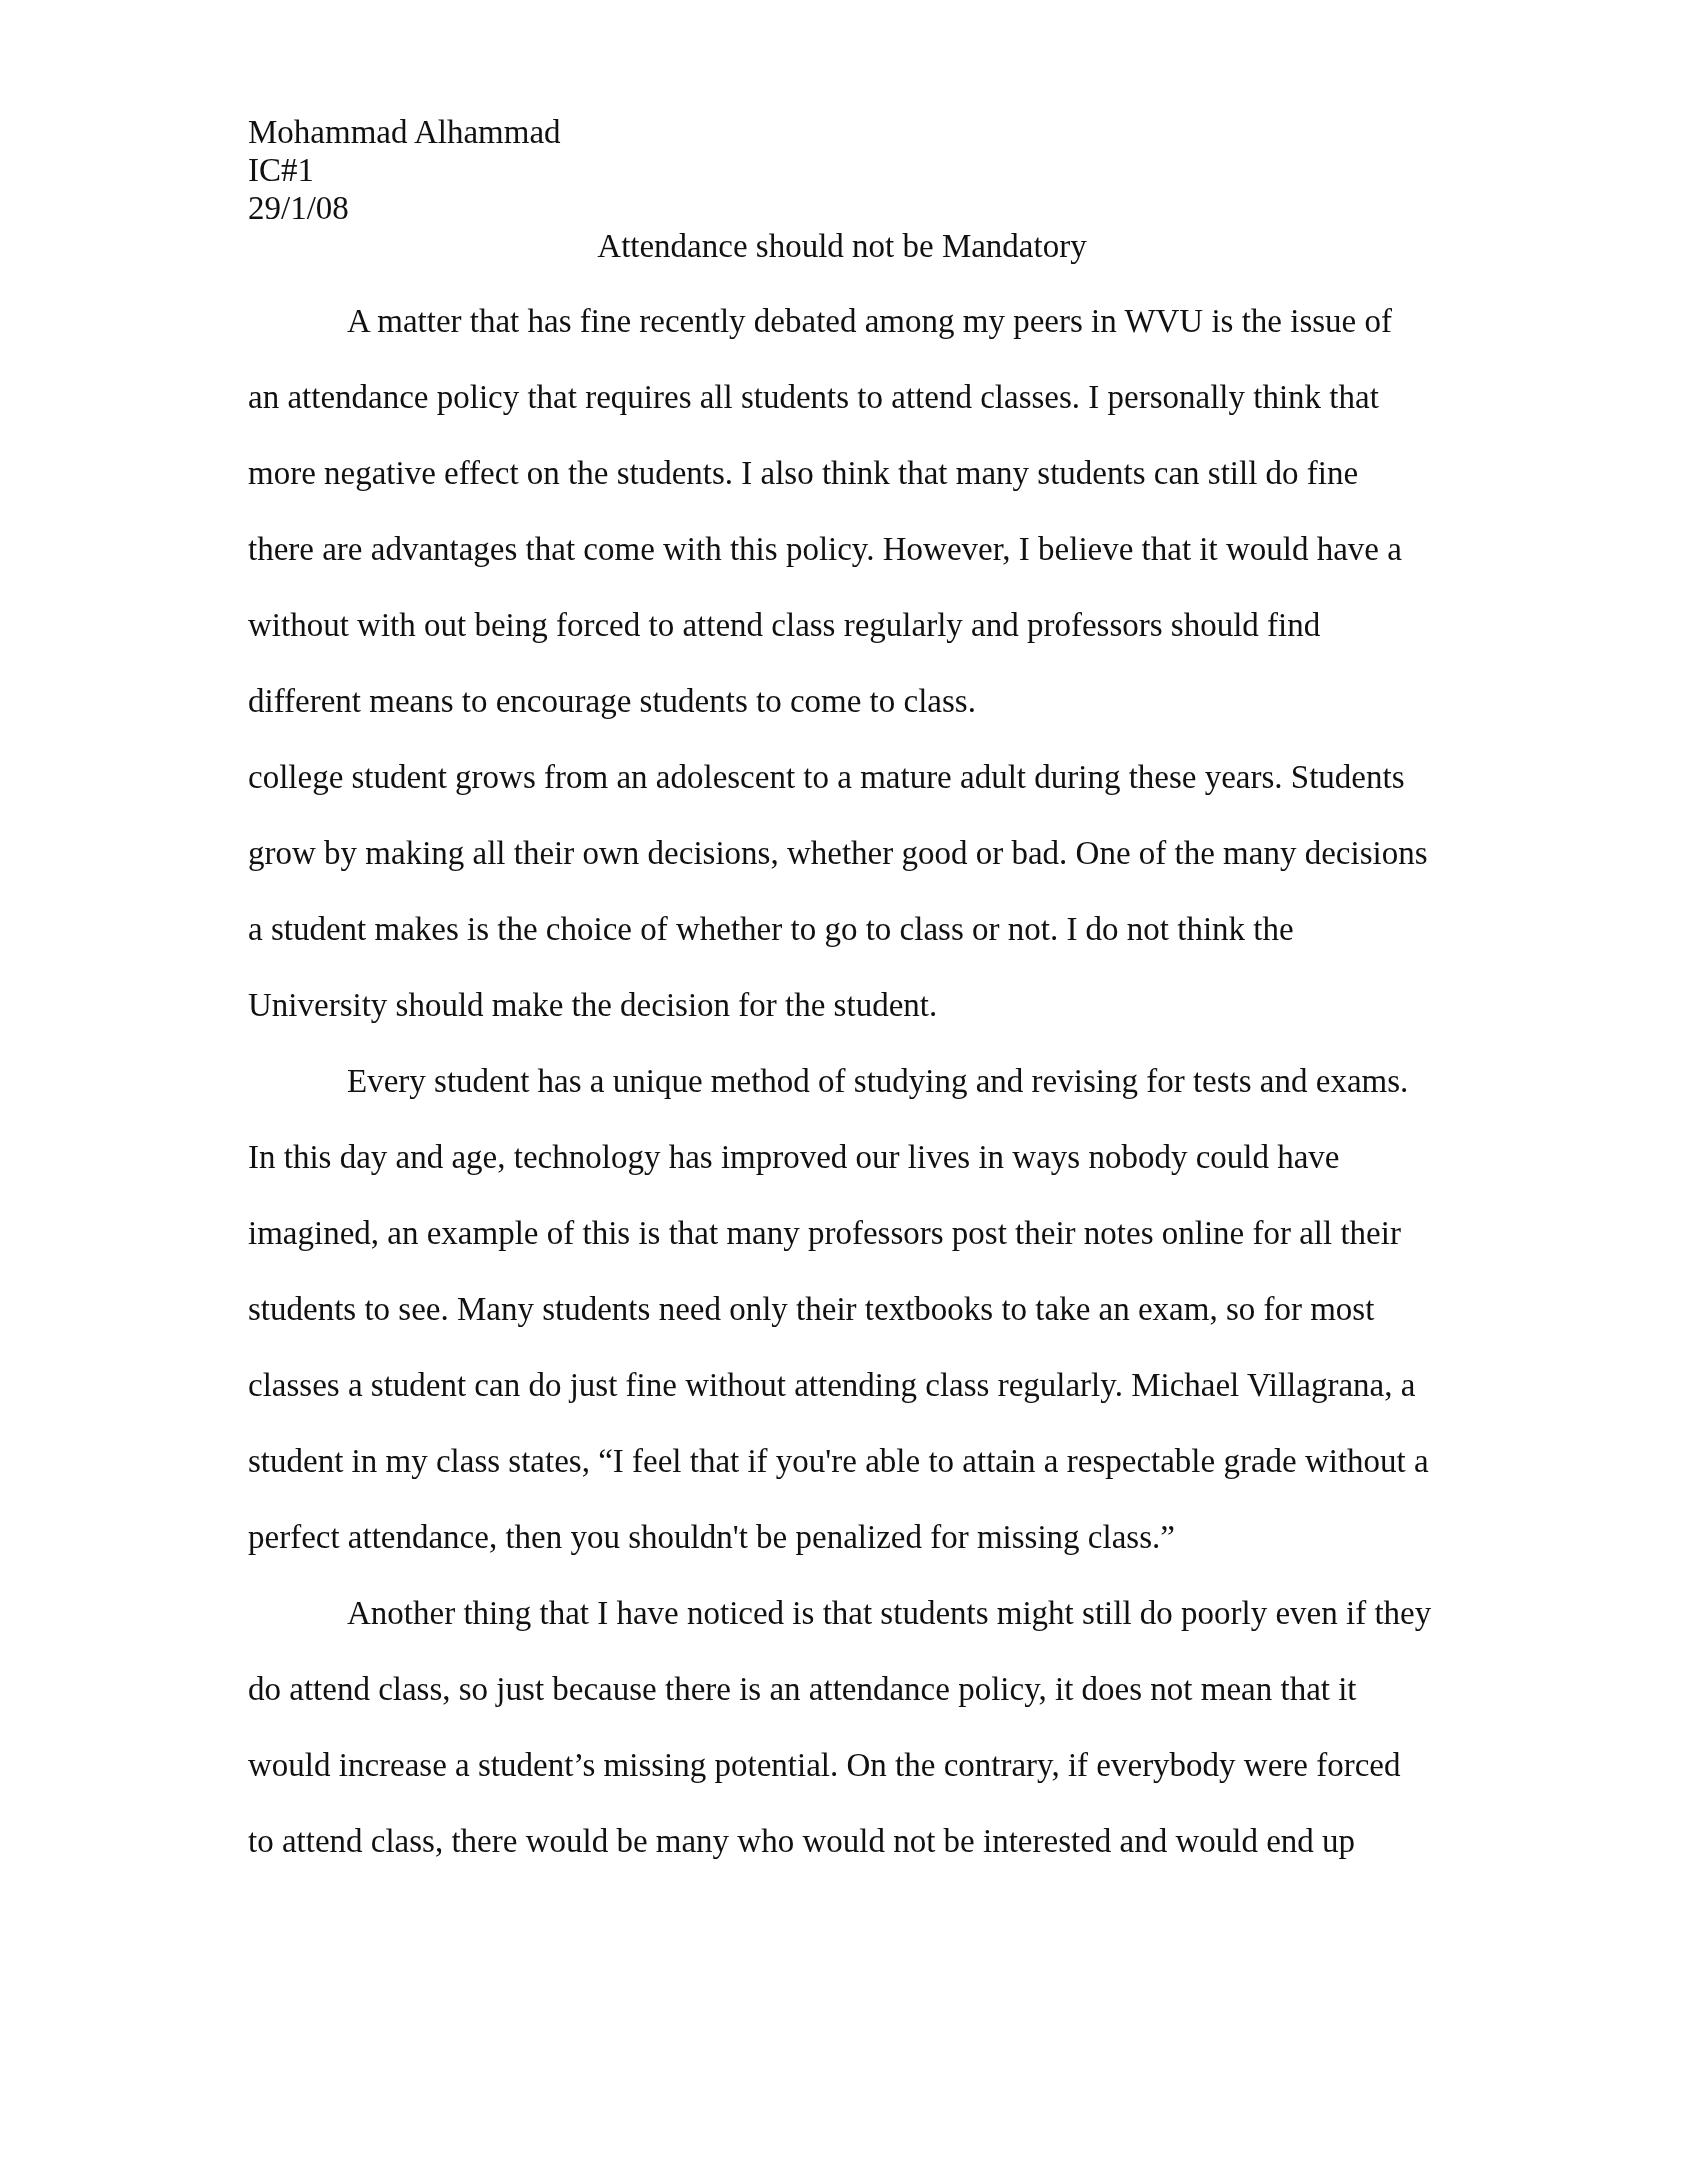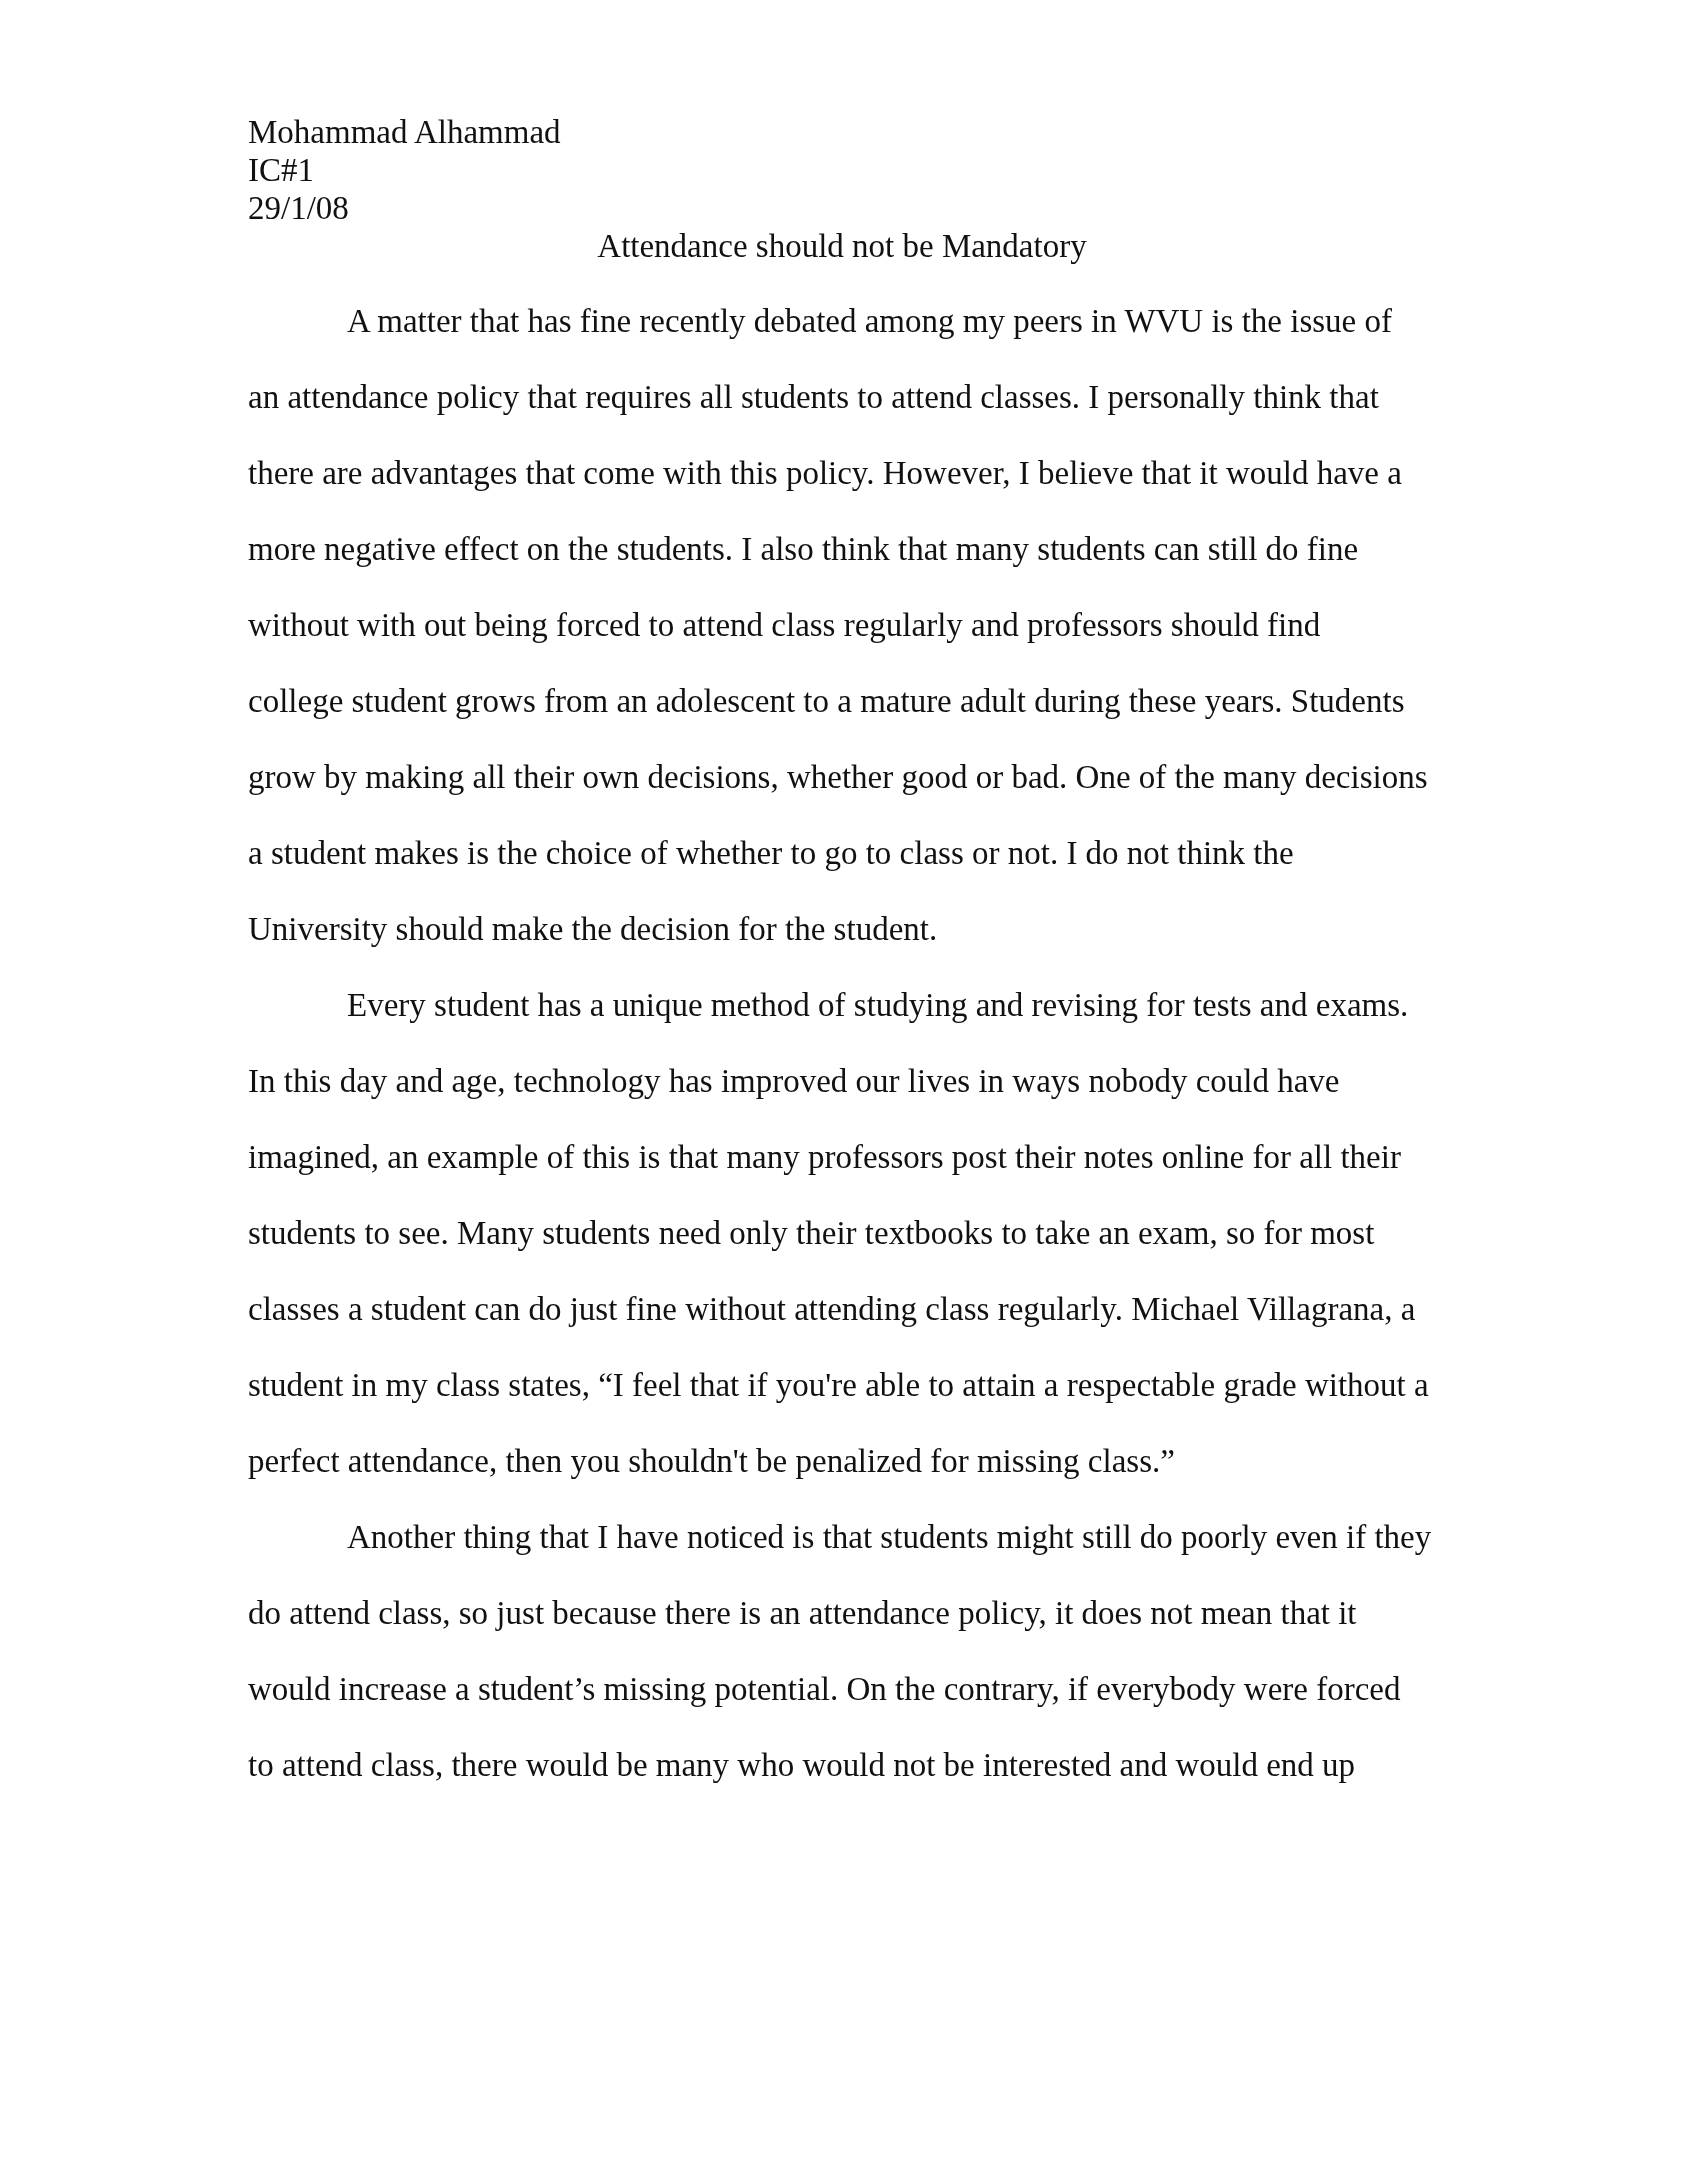--- a/index.html
+++ b/index.html
@@ -32,23 +32,24 @@
     <span class="header-line">29/1/08</span>
   </div>
 
   <div class="title">Attendance should not be Mandatory</div>
 
   <div class="body-block">
 
     <div>
       <span class="line indent">A matter that has fine recently debated among my peers in WVU is the issue of</span>
       <span class="line">an attendance policy that requires all students to attend classes. I personally think that</span>
+      <span class="line">more negative effect on the students. I also think that many students can still do fine</span>
       <span class="line">there are advantages that come with this policy. However, I believe that it would have a</span>
-      <span class="line">more negative effect on the students. I also think that many students can still do fine</span>
       <span class="line">without with out being forced to attend class regularly and professors should find</span>
+      <span class="line">different means to encourage students to come to class.</span>
     </div>
 
     <div>
       <span class="line">college student grows from an adolescent to a mature adult during these years. Students</span>
       <span class="line">grow by making all their own decisions, whether good or bad. One of the many decisions</span>
       <span class="line">a student makes is the choice of whether to go to class or not. I do not think the</span>
       <span class="line">University should make the decision for the student.</span>
     </div>
 
     <div>

